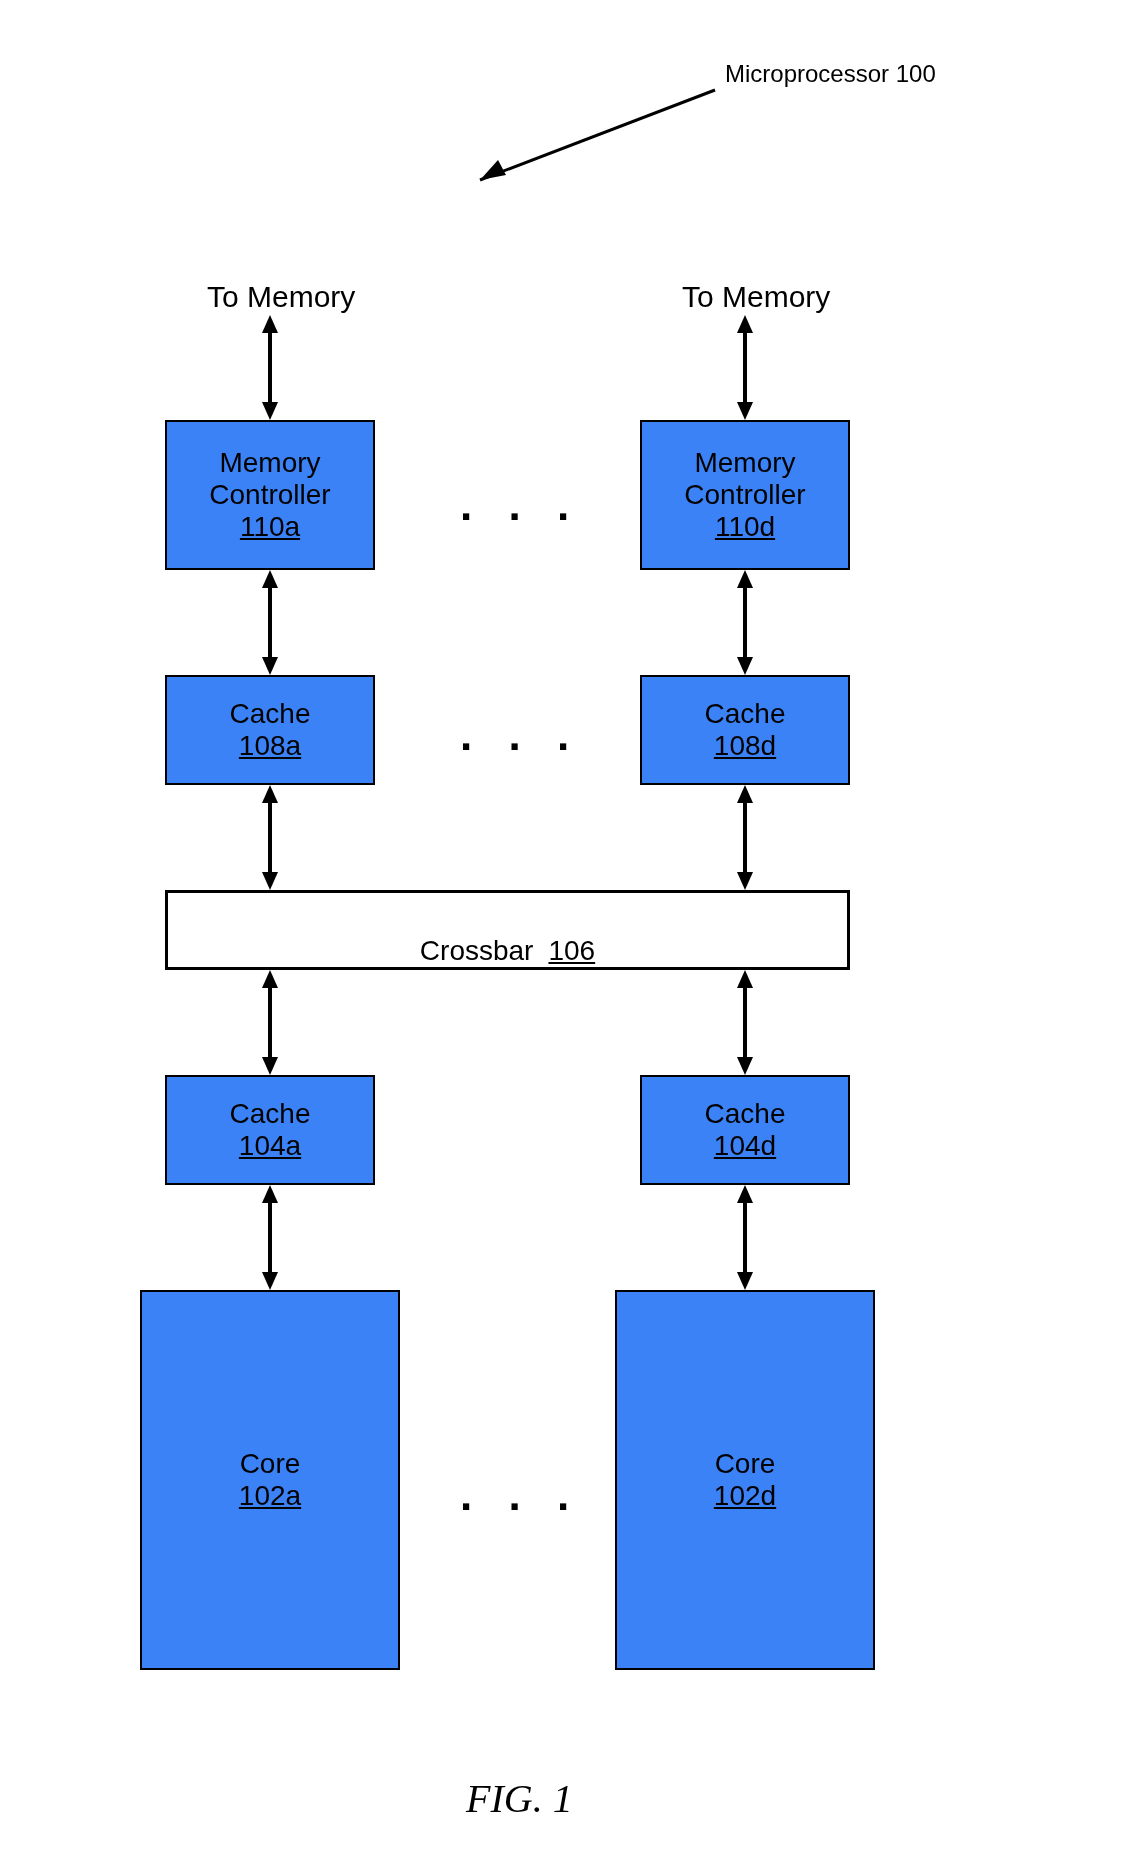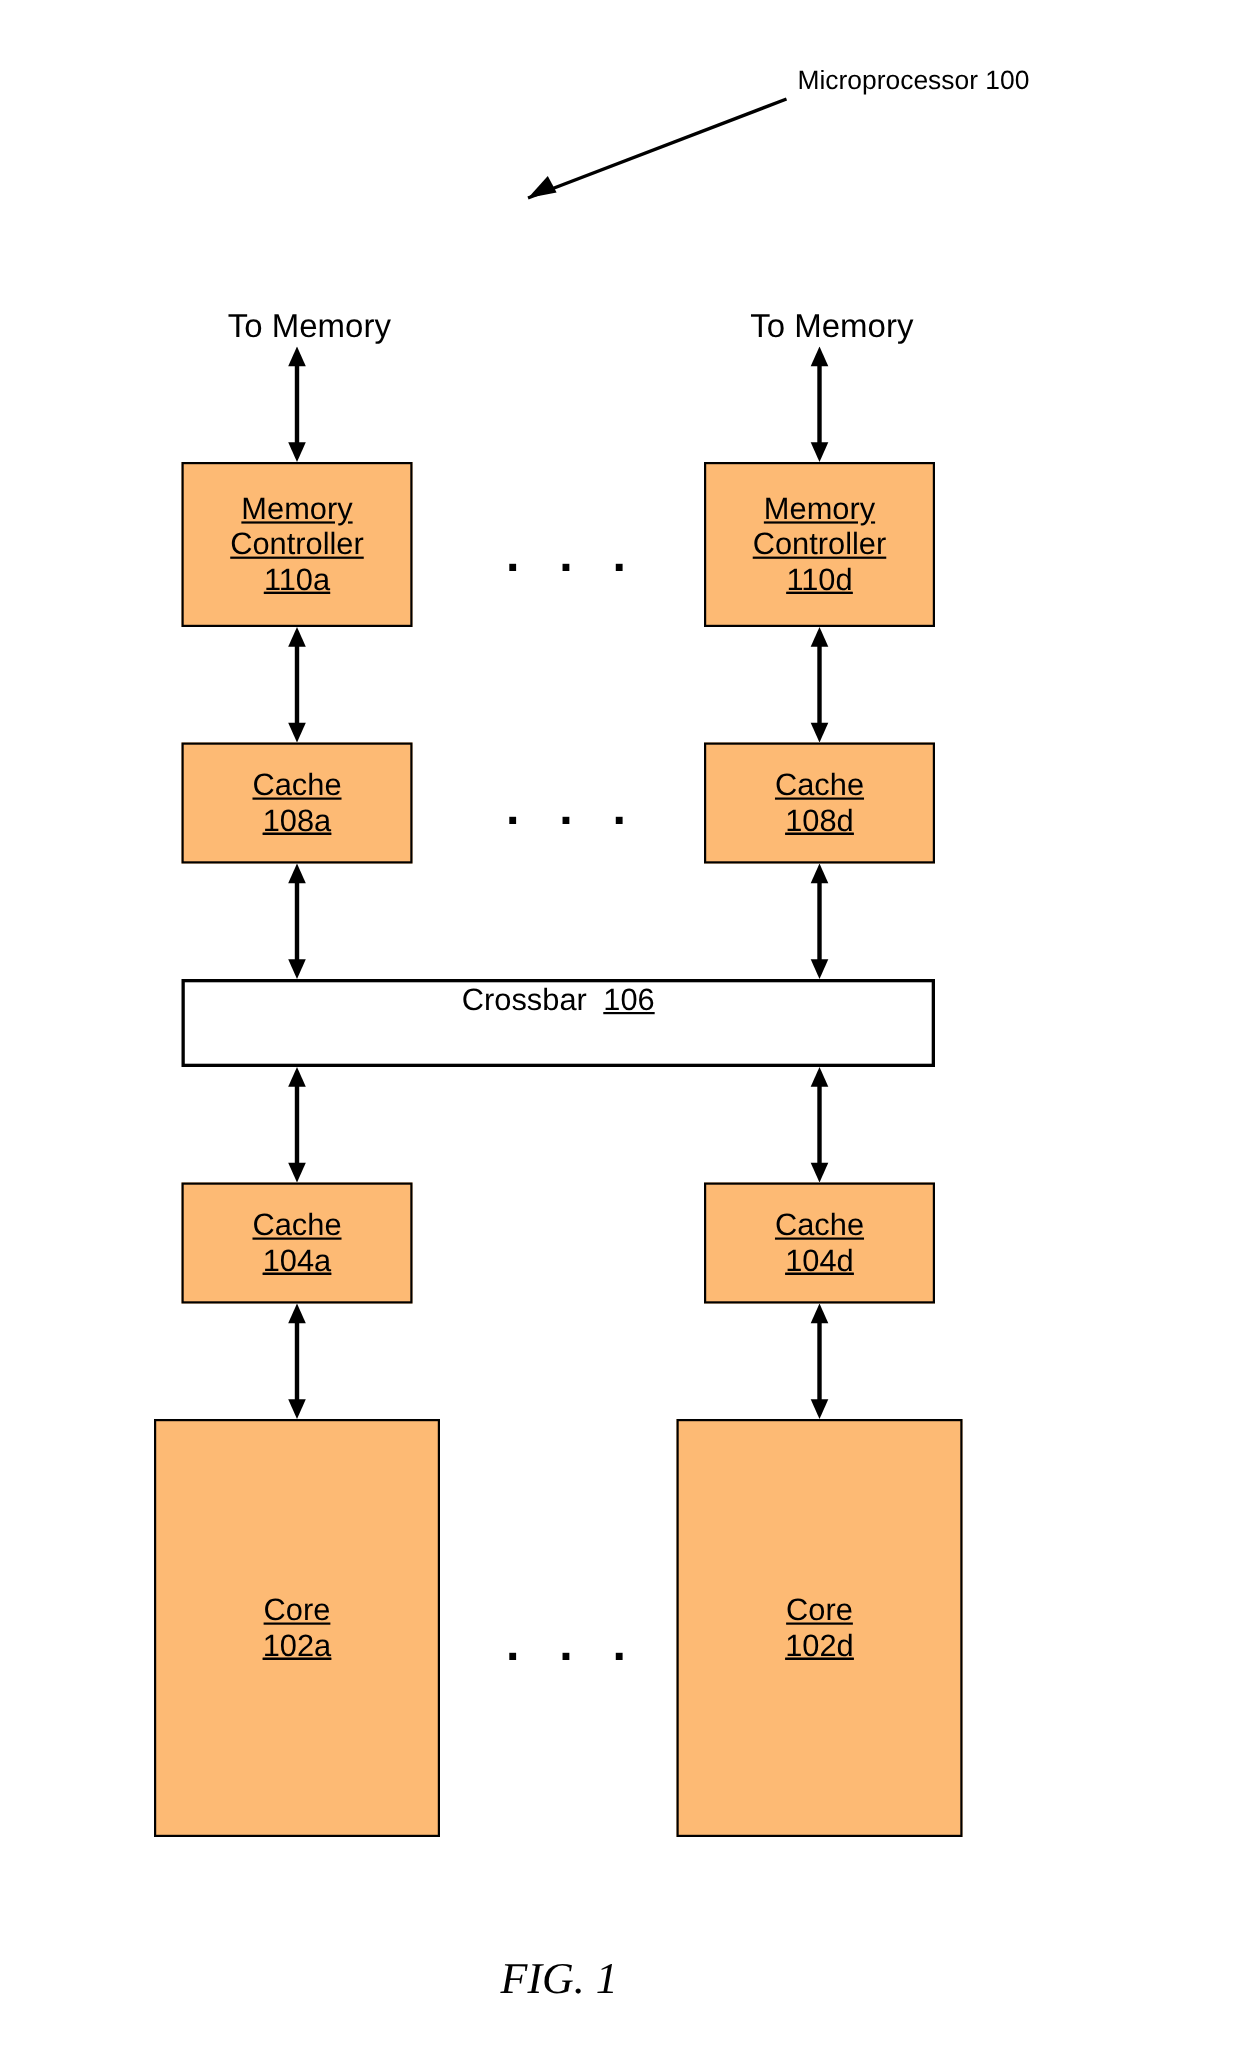--- a/index.html
+++ b/index.html
@@ -23,35 +23,34 @@
     }
     .mem-label {
       position: absolute;
       font-size: 30px;
       text-align: center;
       margin-left: 12px;
     }
     .box {
       position: absolute;
       border: 2px solid black;
-      background: #fdba74;
+      background: #3b82f6;
       display: flex;
       flex-direction: column;
       align-items: center;
       justify-content: center;
       font-size: 28px;
       text-align: center;
-      text-decoration: underline;
     }
     .crossbar-box {
       position: absolute;
       border: 3px solid black;
       background: white;
       display: flex;
-      align-items: flex-start;
+      align-items: flex-end;
       justify-content: center;
       font-size: 28px;
     }
     .dots {
       position: absolute;
       font-size: 44px;
       font-weight: bold;
       letter-spacing: 12px;
     }
     .ref-num {
@@ -172,13 +171,13 @@
 <div class="box" style="left:140px; top:1290px; width:260px; height:380px;">
   <div>Core</div>
   <div class="ref-num">102a</div>
 </div>
 <div class="box" style="left:615px; top:1290px; width:260px; height:380px;">
   <div>Core</div>
   <div class="ref-num">102d</div>
 </div>
 <div class="dots" style="left:460px; top:1470px;">. . .</div>
 
-<div class="fig-label" style="left:455px; top:1775px;">FIG. 1</div>
+<div class="fig-label" style="left:466px; top:1775px;">FIG. 1</div>
 
 </body></html>

